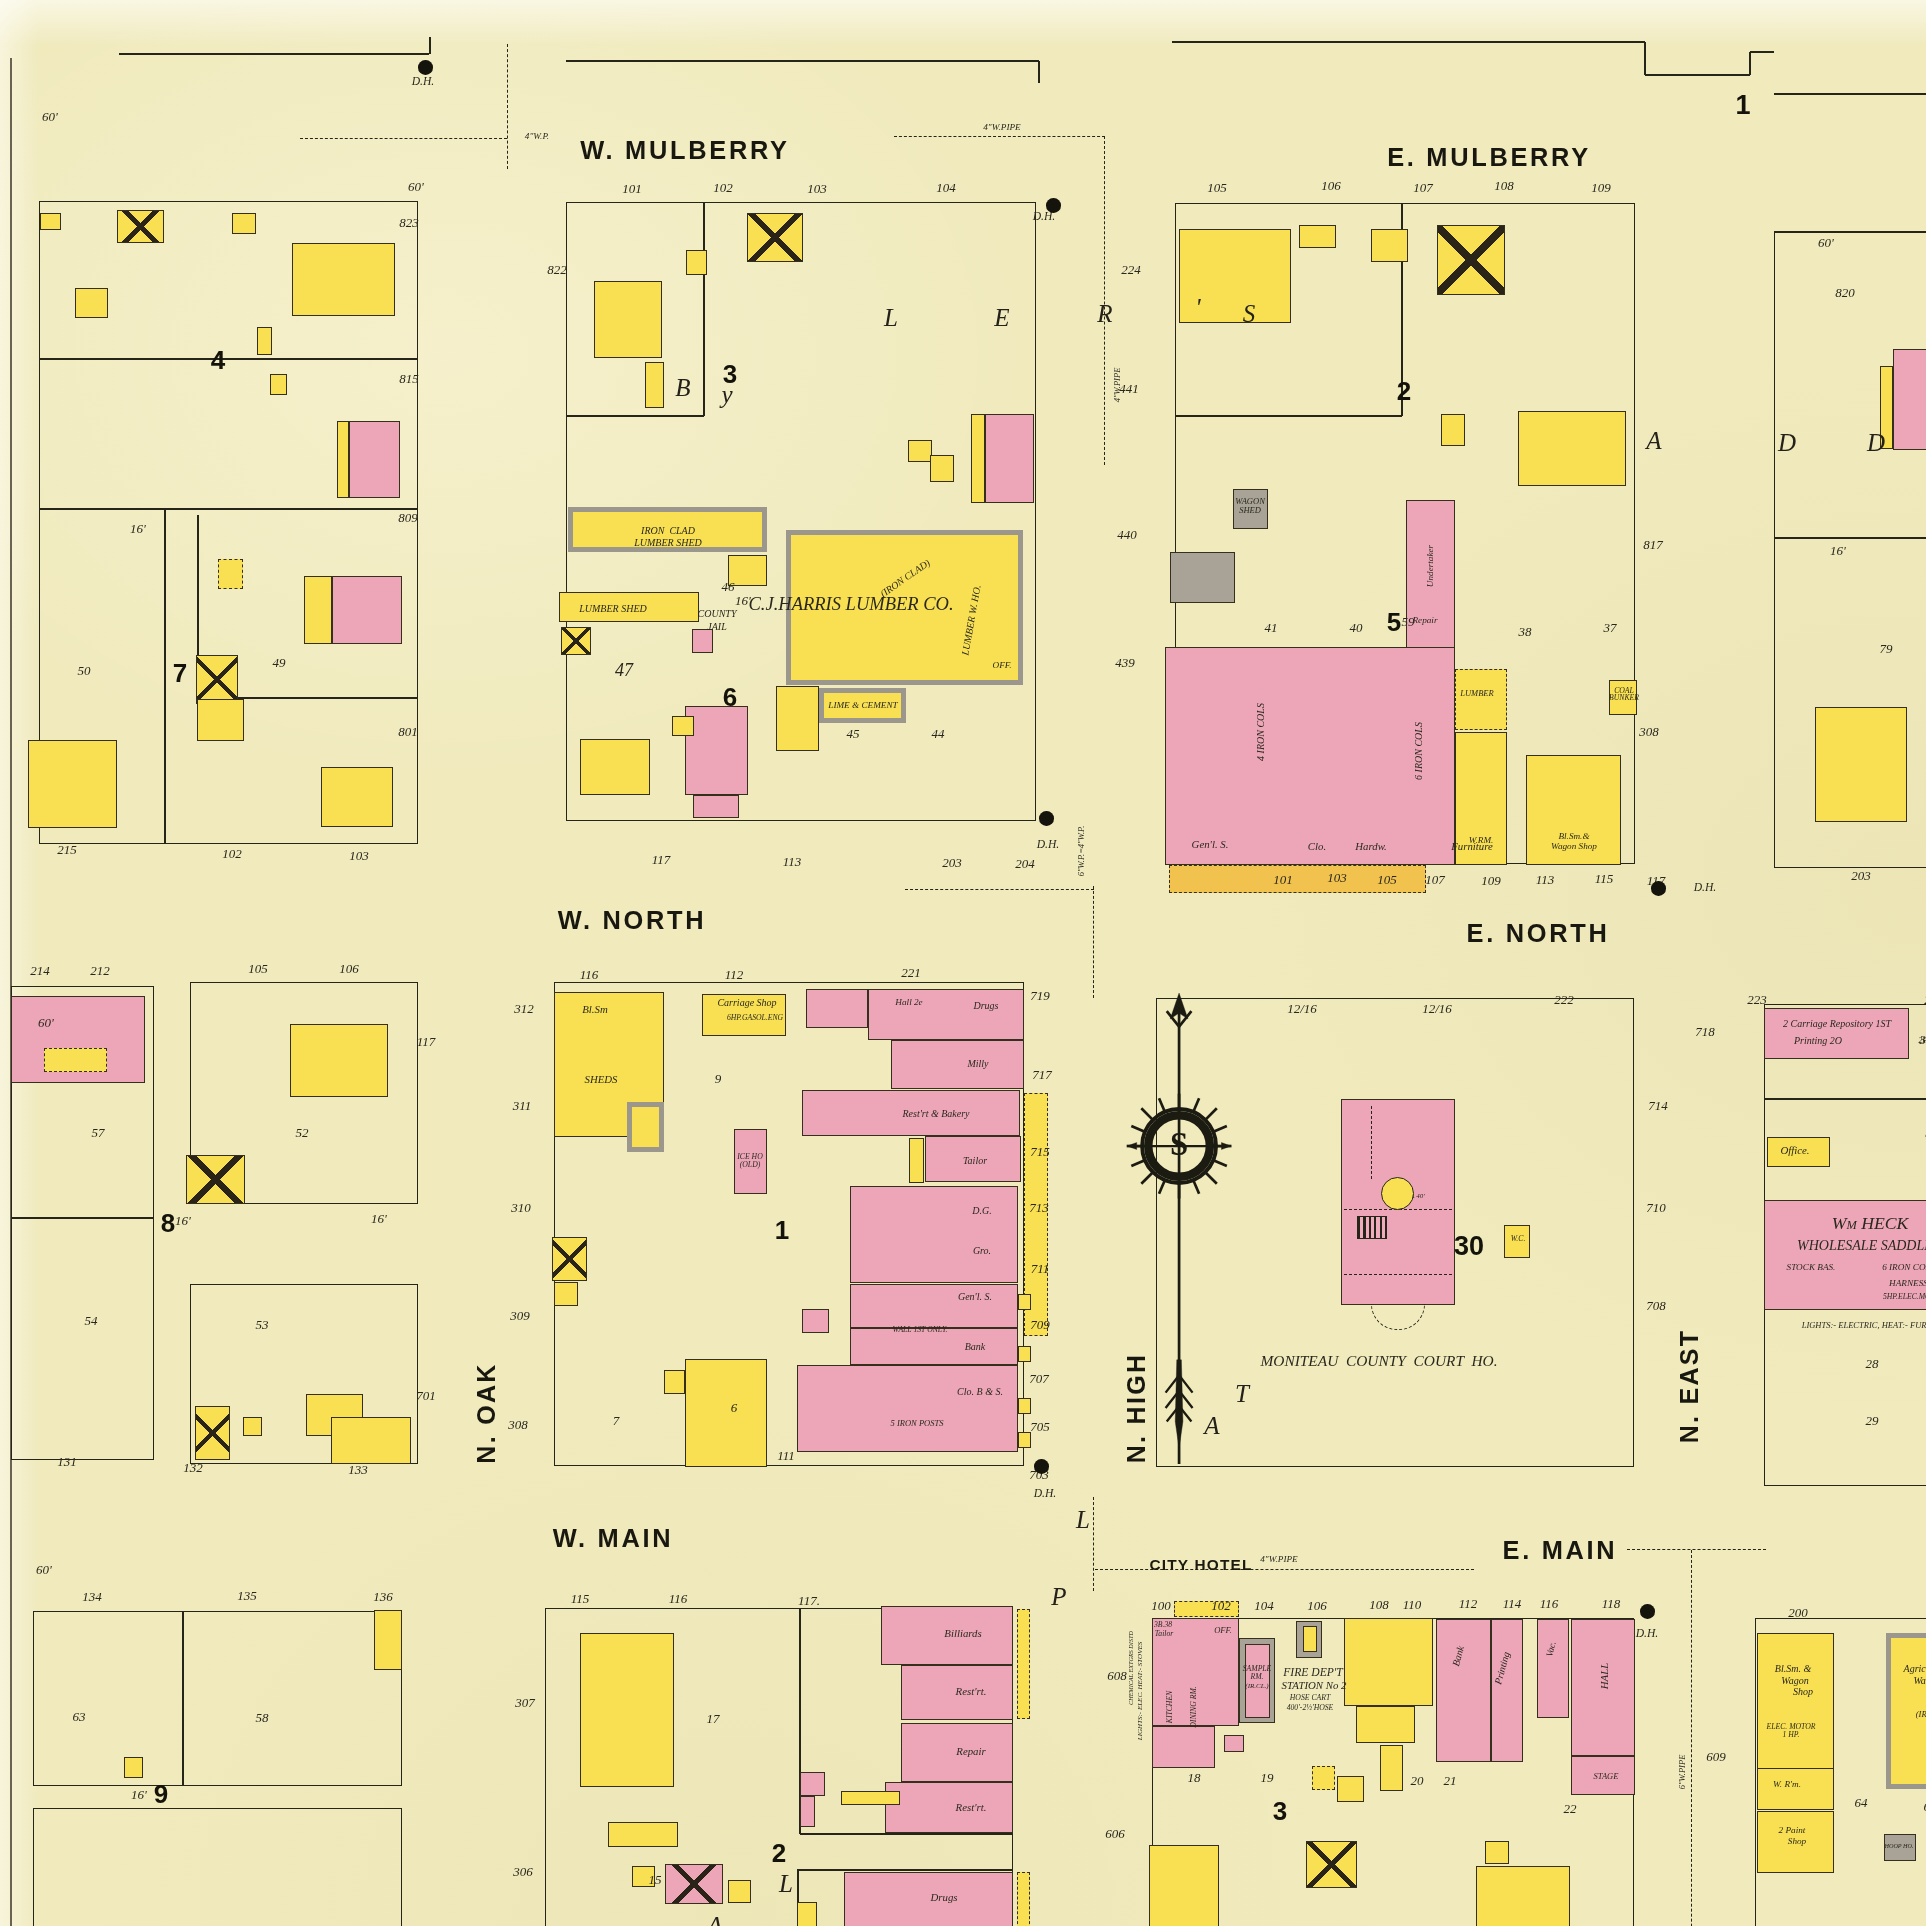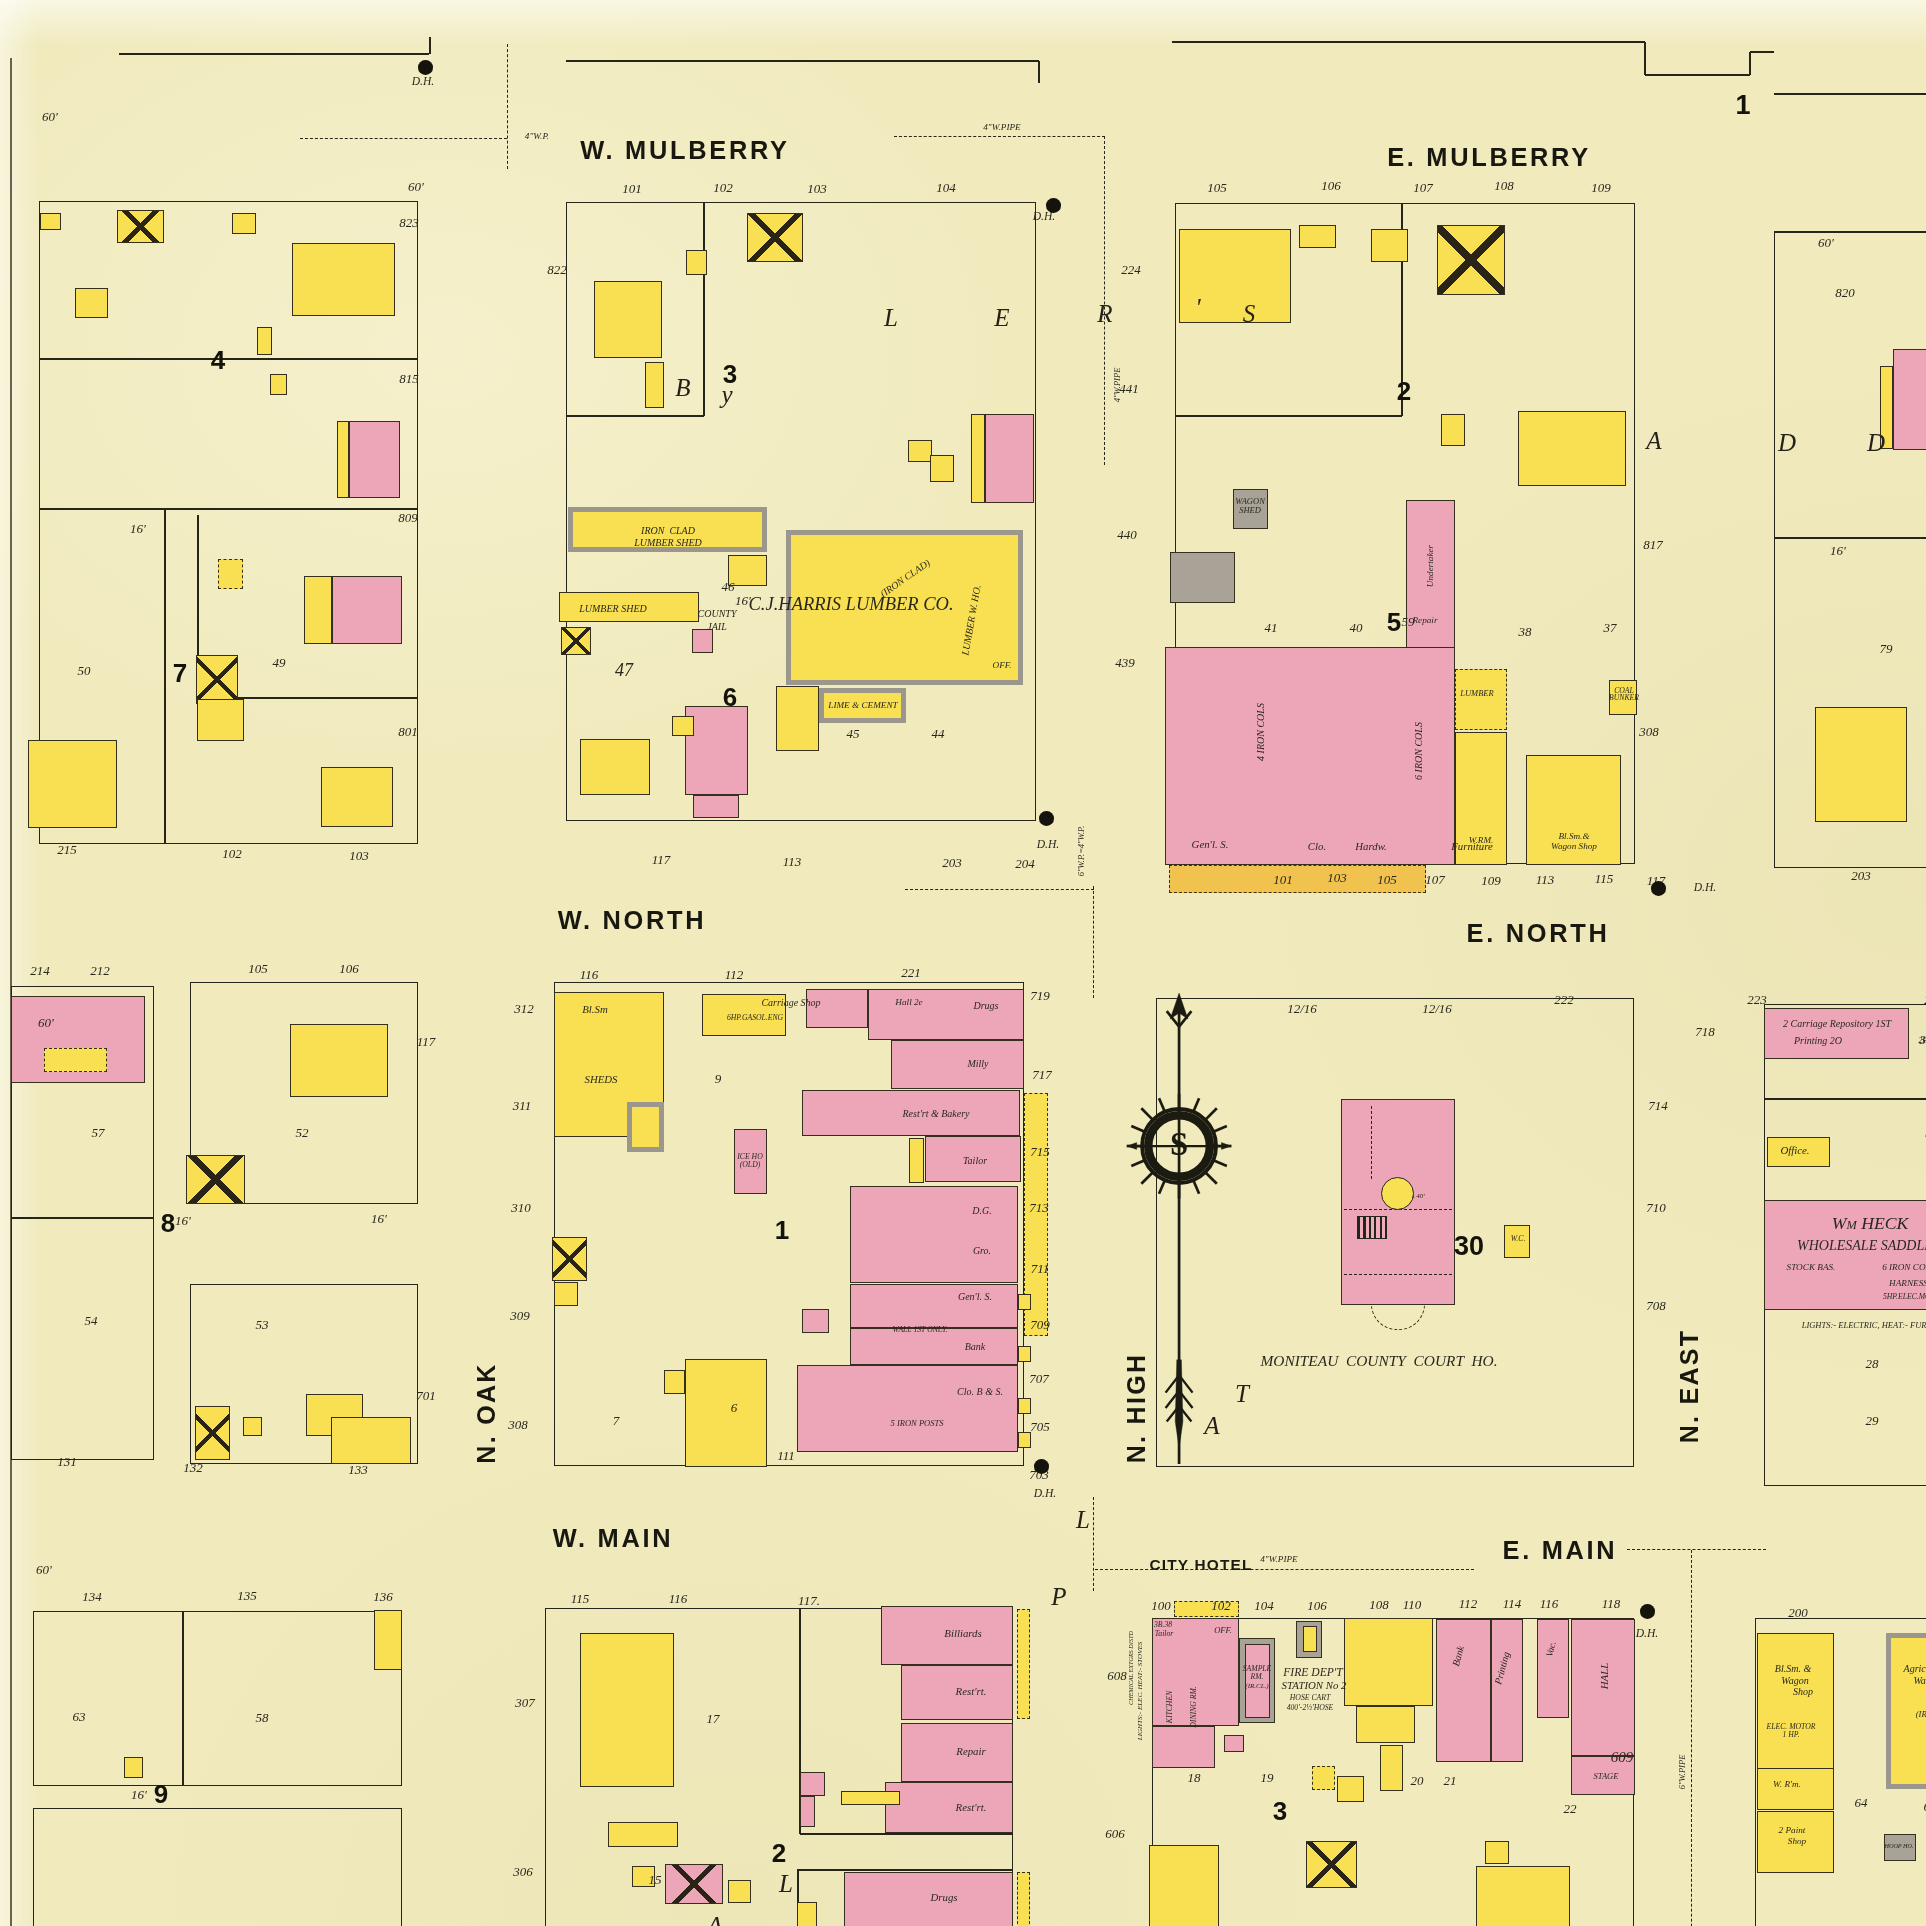--- a/index.html
+++ b/index.html
@@ -416,21 +416,21 @@
 <div class="t lot" style="left:1591px;top:1604px;font-size:13px;margin-left:20px;">118</div>
 <div class="t lot" style="left:1194px;top:1778px;font-size:13px;">18</div>
 <div class="t lot" style="left:1267px;top:1778px;font-size:13px;">19</div>
 <div class="t lot" style="left:1417px;top:1781px;font-size:13px;">20</div>
 <div class="t lot" style="left:1450px;top:1781px;font-size:13px;">21</div>
 <div class="t lot" style="left:1570px;top:1809px;font-size:13px;">22</div>
 
 <div class="t lot" style="left:1117px;top:1676px;font-size:13px;">608</div>
 <div class="t lot" style="left:1115px;top:1834px;font-size:13px;">606</div>
 
-<div class="t lot" style="left:1622px;top:1757px;font-size:15px;">609</div>
+<div class="t lot" style="left:1716px;top:1757px;font-size:13px;">609</div>
 
 <div class="t lot" style="left:1826px;top:243px;font-size:13px;">60'</div>
 <div class="t lot" style="left:416px;top:187px;font-size:13px;">60'</div>
 <div class="t lot" style="left:50px;top:117px;font-size:13px;">60'</div>
 <div class="t lot" style="left:46px;top:1023px;font-size:13px;">60'</div>
 <div class="t lot" style="left:44px;top:1570px;font-size:13px;">60'</div>
 
 <div class="t bt" style="left:668px;top:530px;font-size:10px;">IRON&nbsp;&nbsp;CLAD</div>
 <div class="t bt" style="left:668px;top:542px;font-size:10px;">LUMBER SHED</div>
 <div class="t bt" style="left:613px;top:608px;font-size:10px;">LUMBER SHED</div>
@@ -451,21 +451,21 @@
 <div class="t bt" style="left:1317px;top:846px;font-size:10.8px;">Clo.</div>
 <div class="t bt" style="left:1371px;top:846px;font-size:10.8px;">Hardw.</div>
 <div class="t bt" style="left:1472px;top:846px;font-size:10.8px;">Furniture</div>
 <div class="t bt" style="left:1481px;top:840px;font-size:9.2px;">W.RM.</div>
 <div class="t bt" style="left:1574px;top:836px;font-size:9.2px;">Bl.Sm.&amp;</div>
 <div class="t bt" style="left:1574px;top:846px;font-size:9.2px;">Wagon Shop</div>
 <div class="t bt" style="left:1477px;top:693px;font-size:8.5px;">LUMBER</div>
 <div class="t bt" style="left:1624px;top:690px;font-size:7.7px;">COAL</div>
 <div class="t bt" style="left:1624px;top:697px;font-size:7.7px;">BUNKER</div>
 <div class="t bt" style="left:595px;top:1009px;font-size:10.8px;">Bl.Sm</div>
-<div class="t bt" style="left:747px;top:1002px;font-size:10px;margin-left:44px;">Carriage Shop</div>
+<div class="t bt" style="left:747px;top:1002px;font-size:10px;">Carriage Shop</div>
 <div class="t bt" style="left:755px;top:1017px;font-size:7.7px;">6HP.GASOL.ENG</div>
 <div class="t bt" style="left:601px;top:1079px;font-size:10.8px;">SHEDS</div>
 <div class="t bt" style="left:750px;top:1156px;font-size:7.7px;">ICE HO</div>
 <div class="t bt" style="left:750px;top:1164px;font-size:7.7px;">(OLD)</div>
 <div class="t bt" style="left:909px;top:1002px;font-size:9.2px;">Hall 2e</div>
 <div class="t bt" style="left:986px;top:1005px;font-size:10px;">Drugs</div>
 <div class="t bt" style="left:978px;top:1063px;font-size:10px;">Milly</div>
 <div class="t bt" style="left:936px;top:1113px;font-size:10px;">Rest'rt &amp; Bakery</div>
 <div class="t bt" style="left:975px;top:1160px;font-size:10px;">Tailor</div>
 <div class="t bt" style="left:982px;top:1210px;font-size:10px;">D.G.</div>

